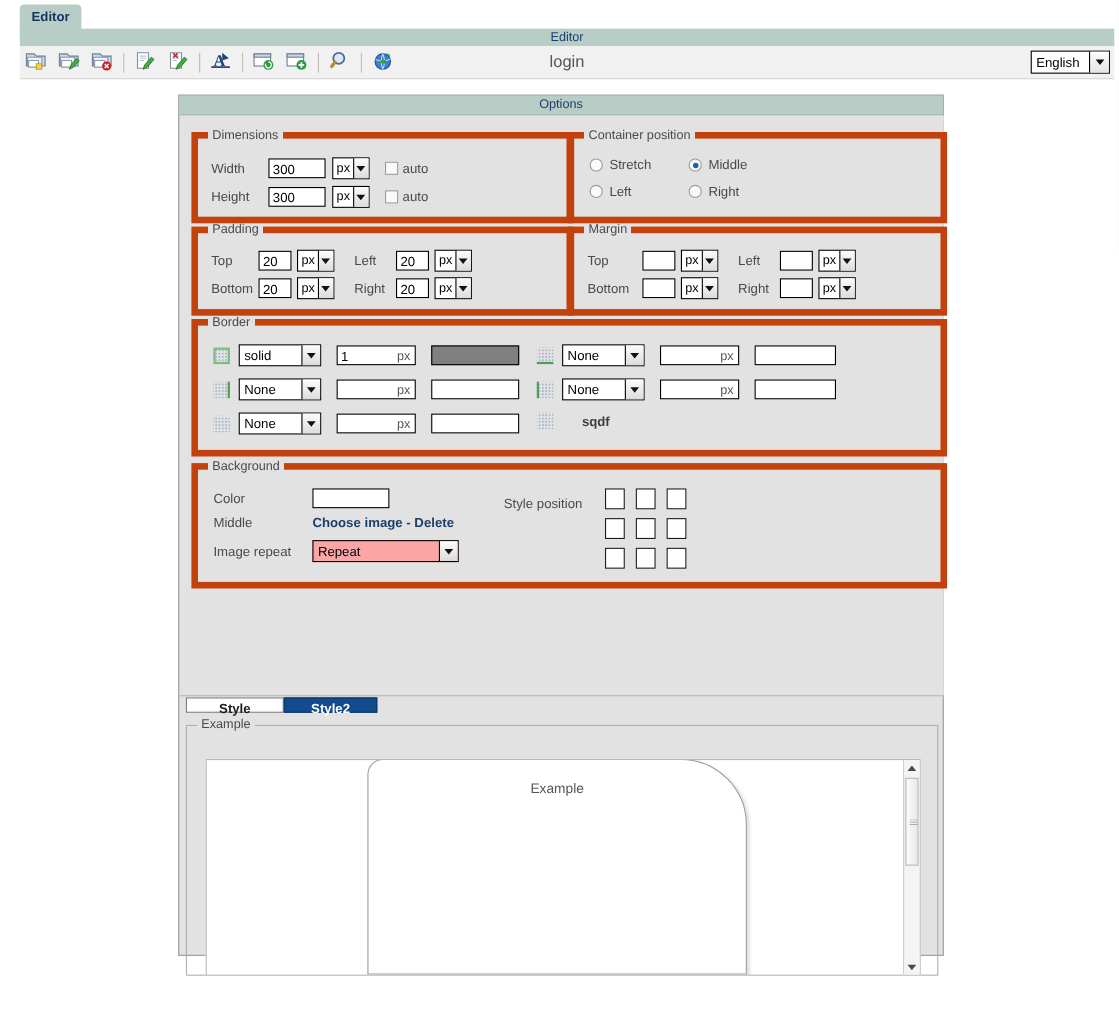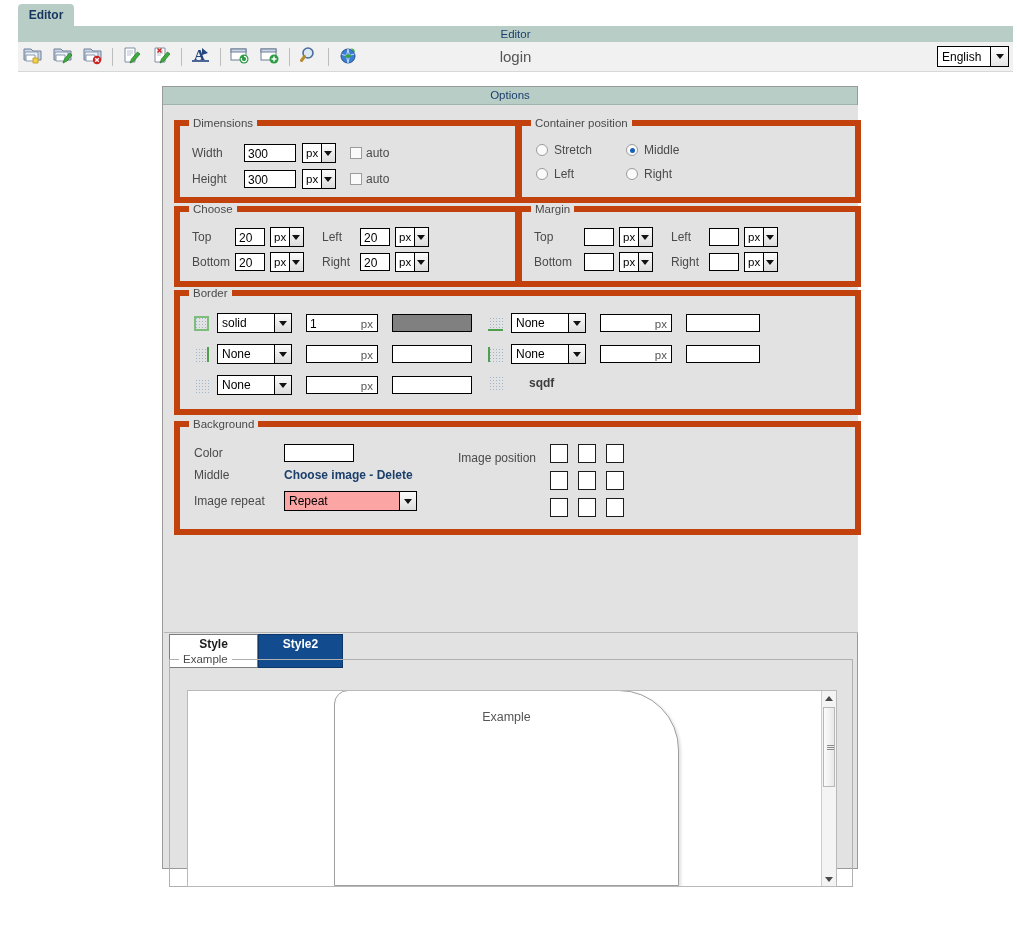--- a/index.html
+++ b/index.html
@@ -255,21 +255,21 @@
     box-sizing: border-box;
   }
 
   
   .styletabs {
     position: absolute; left: 6px; top: 547px;
     width: 684px; height: 18px;
   }
   .stab {
     position: absolute; top: 0;
-    height: 34px; line-height: 18px;
+    height: 14px; line-height: 18px;
     text-align: center;
     font-size: 12px;
     font-weight: bold;
     box-sizing: border-box;
   }
   .stab.inactive {
     background: #ffffff;
     color: #1d1d1d;
     border: 1px solid #7d7d7d;
   }
@@ -557,21 +557,21 @@
 
         <div class="row" style="left:14px; top:38px;">
           <span class="rd"></span>
           <span class="lbl" style="margin-left:6px; width:72px;">Left</span>
           <span class="rd"></span>
           <span class="lbl" style="margin-left:6px;">Right</span>
         </div>
       </fieldset>
 
       <fieldset class="grp" style="left:10px; top:98px; width:335px; height:72px;">
-        <legend>Choose</legend>
+        <legend>Padding</legend>
 
         <div class="row" style="left:12px; top:12px;">
           <span class="lbl" style="width:43px;">Top</span>
           <span class="txt" style="width:30px;">20</span>
           <span class="unitcombo" style="margin-left:5px;">
             <span class="ctext">px</span>
             <span class="carrow">
                 <i class="caret"></i>
               </span>
           </span>
@@ -764,21 +764,21 @@
           <span class="lbl" style="width:90px;">Image repeat</span>
           <span class="combo" style="width:133px; background:#fca5a5;">
             <span class="ctext">Repeat</span>
             <span class="carrow">
                 <i class="caret"></i>
               </span>
           </span>
         </div>
 
         <div class="row" style="left:278px; top:21px;">
-          <span class="lbl">Image position</span>
+          <span class="lbl">Style position</span>
         </div>
 
         <div class="posgrid" style="left:370px; top:14px; width:80px; height:78px;">
           <span class="poscell" style="left:0px;  top:0px;"></span>
           <span class="poscell" style="left:28px; top:0px;"></span>
           <span class="poscell" style="left:56px; top:0px;"></span>
           <span class="poscell" style="left:0px;  top:27px;"></span>
           <span class="poscell" style="left:28px; top:27px;"></span>
           <span class="poscell" style="left:56px; top:27px;"></span>
           <span class="poscell" style="left:0px;  top:54px;"></span>

